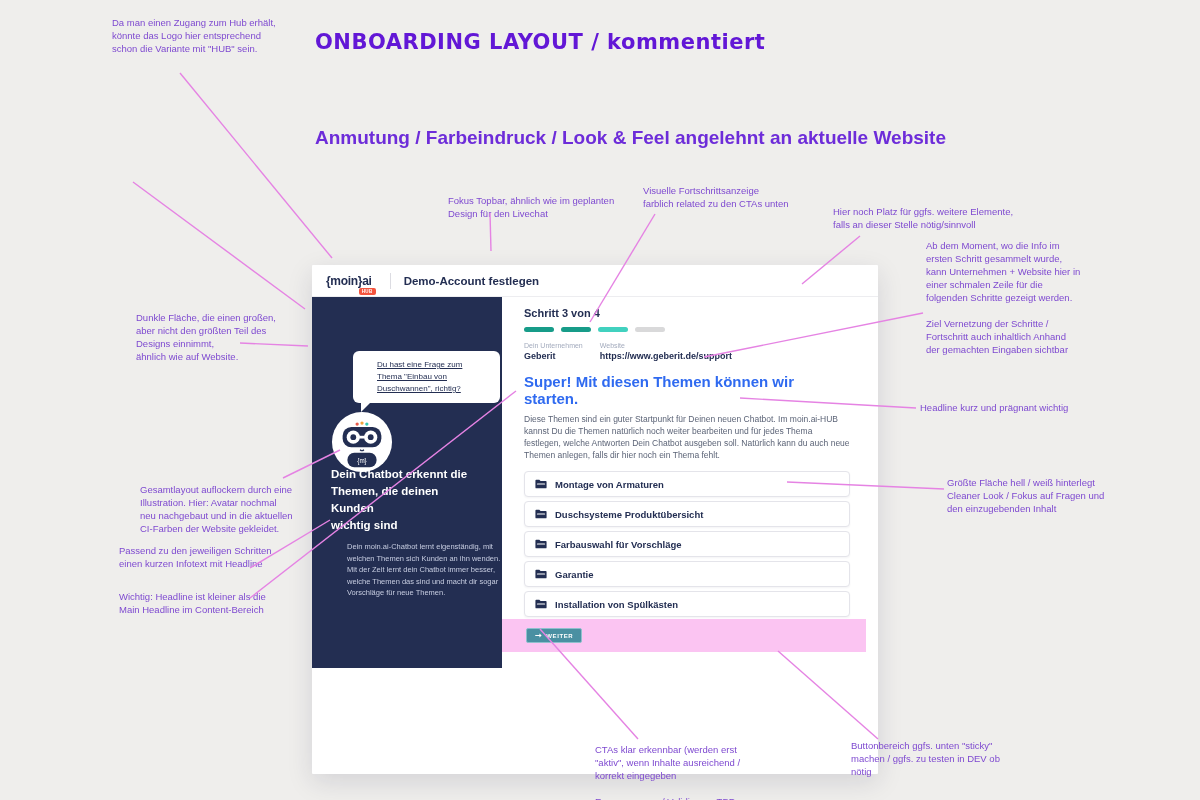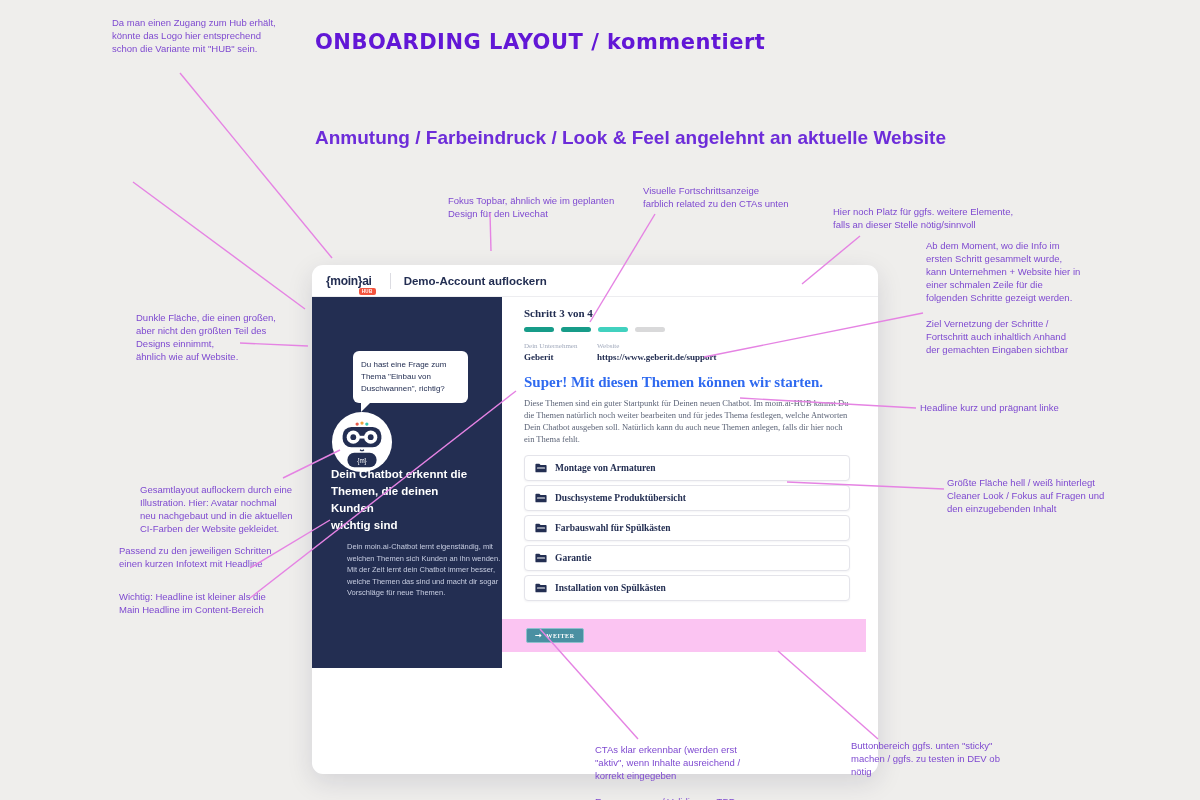--- a/index.html
+++ b/index.html
@@ -15,44 +15,44 @@
   
   .note{position:absolute;font-size:9.5px;line-height:13px;color:var(--note-purple,#7e49d0);
     white-space:pre-line;z-index:2;font-weight:500;}
 
   
   .lines{position:absolute;left:0;top:0;z-index:5;pointer-events:none;}
   .lines line{stroke:var(--connector-pink,#e583e3);stroke-width:1.4;}
 
   
   .mockup{position:absolute;left:312px;top:265px;width:566px;height:509px;background:#fff;
-    box-shadow:0 8px 26px rgba(30,30,70,.13);z-index:1;border-radius:11px;}
+    box-shadow:0 8px 26px rgba(30,30,70,.13);z-index:1;border-radius:1px;}
   .topbar{height:32px;display:flex;align-items:center;padding:0 14px;border-bottom:1px solid #ededf0;box-sizing:border-box;}
   .logo{position:relative;font-size:12px;font-weight:700;color:var(--navy,#232e52);letter-spacing:-.3px;}
   .hub-badge{position:absolute;right:-4px;bottom:-7px;background:var(--badge-red,#f4543e);color:#fff;
     font-size:4.5px;font-weight:700;padding:1px 3px;border-radius:2px;letter-spacing:.4px;}
   .topbar-divider{width:1px;height:16px;background:#dcdce2;margin:0 13px 0 18px;}
   .topbar-title{font-size:11.5px;font-weight:700;color:var(--navy,#232e52);}
 
   .mock-body{display:flex;height:371px;}
 
   
   .panel{position:relative;width:190px;background:var(--navy,#232e52);flex:none;}
   .bubble{position:absolute;left:41px;top:54px;width:99px;background:#fff;border-radius:6px;
-    padding:8px 8px;font-size:8px;line-height:12px;color:var(--navy,#232e52);white-space:pre-line;font-weight:500;}
+    padding:8px 24px;font-size:8px;line-height:12px;color:var(--navy,#232e52);white-space:pre-line;font-weight:500;text-decoration:underline;}
   .bubble::after{content:"";position:absolute;left:8px;bottom:-9px;width:0;height:0;
     border-top:10px solid #fff;border-right:10px solid transparent;}
   .avatar{position:absolute;left:19px;top:114px;width:62px;height:62px;}
   .panel-heading{position:absolute;left:19px;top:169px;width:152px;margin:0;font-size:11.5px;
     line-height:17px;font-weight:700;color:#fff;white-space:pre-line;}
   .panel-body{position:absolute;left:19px;top:228px;width:156px;margin:16px;font-size:7.5px;
     line-height:11.5px;color:var(--panel-body-text,#c6cce0);}
 
   
-  .content{position:relative;flex:1;background:#fff;padding:0 28px 0 22px;box-sizing:border-box;font-family:Liberation Serif, serif;}
+  .content{position:relative;flex:1;background:#fff;padding:0 28px 0 22px;box-sizing:border-box;}
   .step{margin-top:10px;font-size:11px;font-weight:700;color:var(--navy,#232e52);}
   .progress{margin-top:8px;display:flex;gap:7px;}
   .seg{width:30px;height:5px;border-radius:2.5px;}
   .seg.done{background:var(--teal-dark,#179c89);}
   .seg.current{background:var(--teal-light,#41d1bf);}
   .seg.todo{background:var(--seg-gray,#d9d9da);}
   .info-row{margin-top:10px;display:flex;gap:17px;}
   .info-row .lbl{font-size:7px;color:var(--label-gray,#a3abbd);}
   .info-row .val{margin-top:2px;font-size:9px;font-weight:700;color:var(--navy,#232e52);}
   .info-col1{min-width:56px;}
@@ -94,21 +94,21 @@
 einer schmalen Zeile für die
 folgenden Schritte gezeigt werden.
 
 Ziel Vernetzung der Schritte /
 Fortschritt auch inhaltlich Anhand
 der gemachten Eingaben sichtbar</div>
   <div class="note" style="left:136px;top:311px">Dunkle Fläche, die einen großen,
 aber nicht den größten Teil des
 Designs einnimmt,
 ähnlich wie auf Website.</div>
-  <div class="note" style="left:920px;top:401px">Headline kurz und prägnant linke</div>
+  <div class="note" style="left:920px;top:401px">Headline kurz und prägnant wichtig</div>
   <div class="note" style="left:947px;top:476px">Größte Fläche hell / weiß hinterlegt
 Cleaner Look / Fokus auf Fragen und
 den einzugebenden Inhalt</div>
   <div class="note" style="left:140px;top:483px">Gesamtlayout auflockern durch eine
 Illustration. Hier: Avatar nochmal
 neu nachgebaut und in die aktuellen
 CI-Farben der Website gekleidet.</div>
   <div class="note" style="left:119px;top:544px">Passend zu den jeweiligen Schritten
 einen kurzen Infotext mit Headline</div>
   <div class="note" style="left:119px;top:590px">Wichtig: Headline ist kleiner als die
@@ -122,21 +122,21 @@
 machen / ggfs. zu testen in DEV ob
 nötig</div>
 
   <div class="mockup">
     <div class="topbar">
       <div class="logo">
         <span>{moin}ai</span>
         <span class="hub-badge">HUB</span>
       </div>
       <div class="topbar-divider"></div>
-      <div class="topbar-title">Demo-Account auflockern</div>
+      <div class="topbar-title">Demo-Account festlegen</div>
     </div>
 
     <div class="mock-body">
       <aside class="panel">
         <div class="bubble">Du hast eine Frage zum
 Thema "Einbau von
 Duschwannen", richtig?</div>
         <div class="avatar">
           <svg viewBox="0 0 64 64" width="62" height="62">
             <circle cx="32" cy="32" r="31" fill="#ffffff"></circle>
@@ -205,21 +205,21 @@
               <span class="topic-label">Duschsysteme Produktübersicht</span>
             </div>
 
             <div class="topic">
               <span class="folder">
                 <svg viewBox="0 0 14 11" width="12" height="10">
                   <path d="M0.5 1.5 Q0.5 0.5 1.5 0.5 L5 0.5 L6.5 2 L12.5 2 Q13.5 2 13.5 3 L13.5 9.5 Q13.5 10.5 12.5 10.5 L1.5 10.5 Q0.5 10.5 0.5 9.5 Z" fill="#232e52"></path>
                   <rect x="2.2" y="4.8" width="9.6" height="1.4" rx="0.7" fill="#ffffff"></rect>
                 </svg>
               </span>
-              <span class="topic-label">Farbauswahl für Spülkästen</span>
+              <span class="topic-label">Farbauswahl für Vorschläge</span>
             </div>
 
             <div class="topic">
               <span class="folder">
                 <svg viewBox="0 0 14 11" width="12" height="10">
                   <path d="M0.5 1.5 Q0.5 0.5 1.5 0.5 L5 0.5 L6.5 2 L12.5 2 Q13.5 2 13.5 3 L13.5 9.5 Q13.5 10.5 12.5 10.5 L1.5 10.5 Q0.5 10.5 0.5 9.5 Z" fill="#232e52"></path>
                   <rect x="2.2" y="4.8" width="9.6" height="1.4" rx="0.7" fill="#ffffff"></rect>
                 </svg>
               </span>
               <span class="topic-label">Garantie</span>

